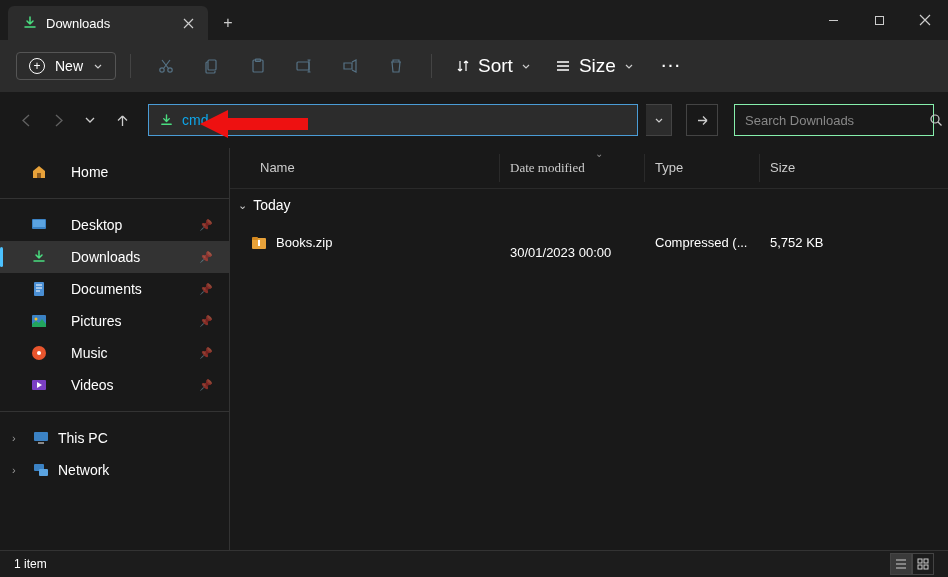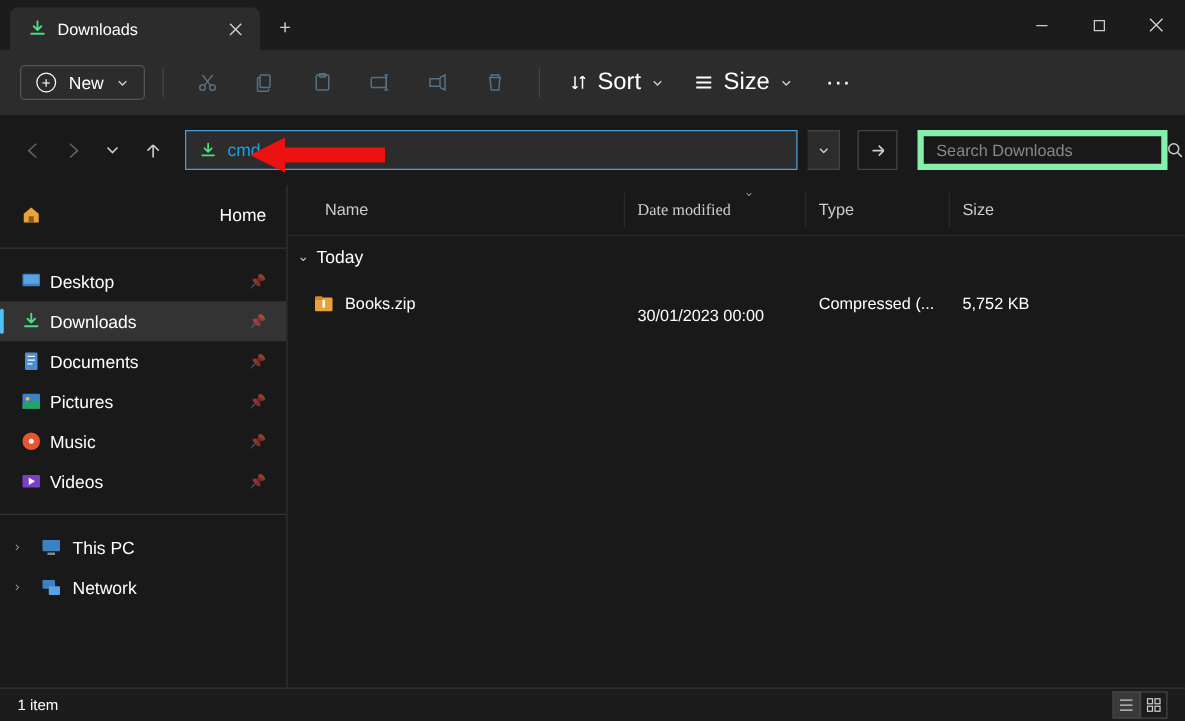--- a/index.html
+++ b/index.html
@@ -27,33 +27,33 @@
     .more-btn { padding: 6px 14px; cursor: pointer; letter-spacing: 2px; font-weight: bold; font-size: 14px; }
     
     
     .navbar { height: 56px; background: #191919; display: flex; align-items: center; padding: 0 14px; gap: 8px; }
     .nav-btn { width: 24px; height: 32px; display: flex; align-items: center; justify-content: center; cursor: pointer; color: #ccc; }
     .nav-btn.disabled { opacity: 0.4; }
     .address-bar { flex: 1; height: 32px; background: #2c2c2c; border: 1px solid #4a9cd6; display: flex; align-items: center; padding: 0 10px; gap: 8px; margin-left: 6px; }
     .address-bar input { flex: 1; background: transparent; border: none; color: #0ea5e9; font-size: 14px; outline: none; font-family: inherit; }
     .addr-dropdown { width: 26px; height: 32px; background: #2c2c2c; border: 1px solid #444; display: flex; align-items: center; justify-content: center; cursor: pointer; border-left: none; }
     .go-btn { width: 32px; height: 32px; border: 1px solid #444; display: flex; align-items: center; justify-content: center; cursor: pointer; margin-left: 6px; }
-    .search-bar { width: 200px; height: 32px; border: 5px solid #86efac; display: flex; align-items: center; padding: 0 10px; gap: 8px; margin-left: 8px; }
+    .search-bar { width: 200px; height: 32px; border: 1px solid #86efac; display: flex; align-items: center; padding: 0 10px; gap: 8px; margin-left: 8px; }
     .search-bar input { flex: 1; background: transparent; border: none; color: #fff; font-size: 13px; outline: none; }
     .search-bar input::placeholder { color: #888; }
     
     
     .annotation-arrow { position: absolute; top: 106px; left: 200px; pointer-events: none; z-index: 100; }
     
     
     .content { display: flex; height: 402px; background: #191919; }
     
     
     .sidebar { width: 230px; border-right: 1px solid #333; padding-top: 8px; overflow-y: auto; }
-    .side-item { display: flex; align-items: center; gap: 6px; padding: 7px 16px 7px 16px; cursor: pointer; font-size: 14px; position: relative; justify-content: space-between; }
+    .side-item { display: flex; align-items: center; gap: 23px; padding: 7px 16px 7px 30px; cursor: pointer; font-size: 14px; position: relative; }
     .side-item.selected { background: #333; }
     .side-item.selected::before { content: ''; position: absolute; left: 0; top: 20%; bottom: 20%; width: 3px; background: #4cc2ff; border-radius: 2px; }
     .side-item .pin { margin-left: auto; opacity: 0.5; font-size: 11px; }
     .side-item .icon { width: 18px; height: 18px; display: flex; align-items: center; justify-content: center; }
     .side-divider { height: 1px; background: #333; margin: 10px 0; }
     .side-group { display: flex; align-items: center; gap: 8px; padding: 7px 16px 7px 12px; cursor: pointer; font-size: 14px; }
     .side-group .chev { width: 12px; color: #999; font-size: 11px; }
     
     
     .filelist { flex: 1; }

